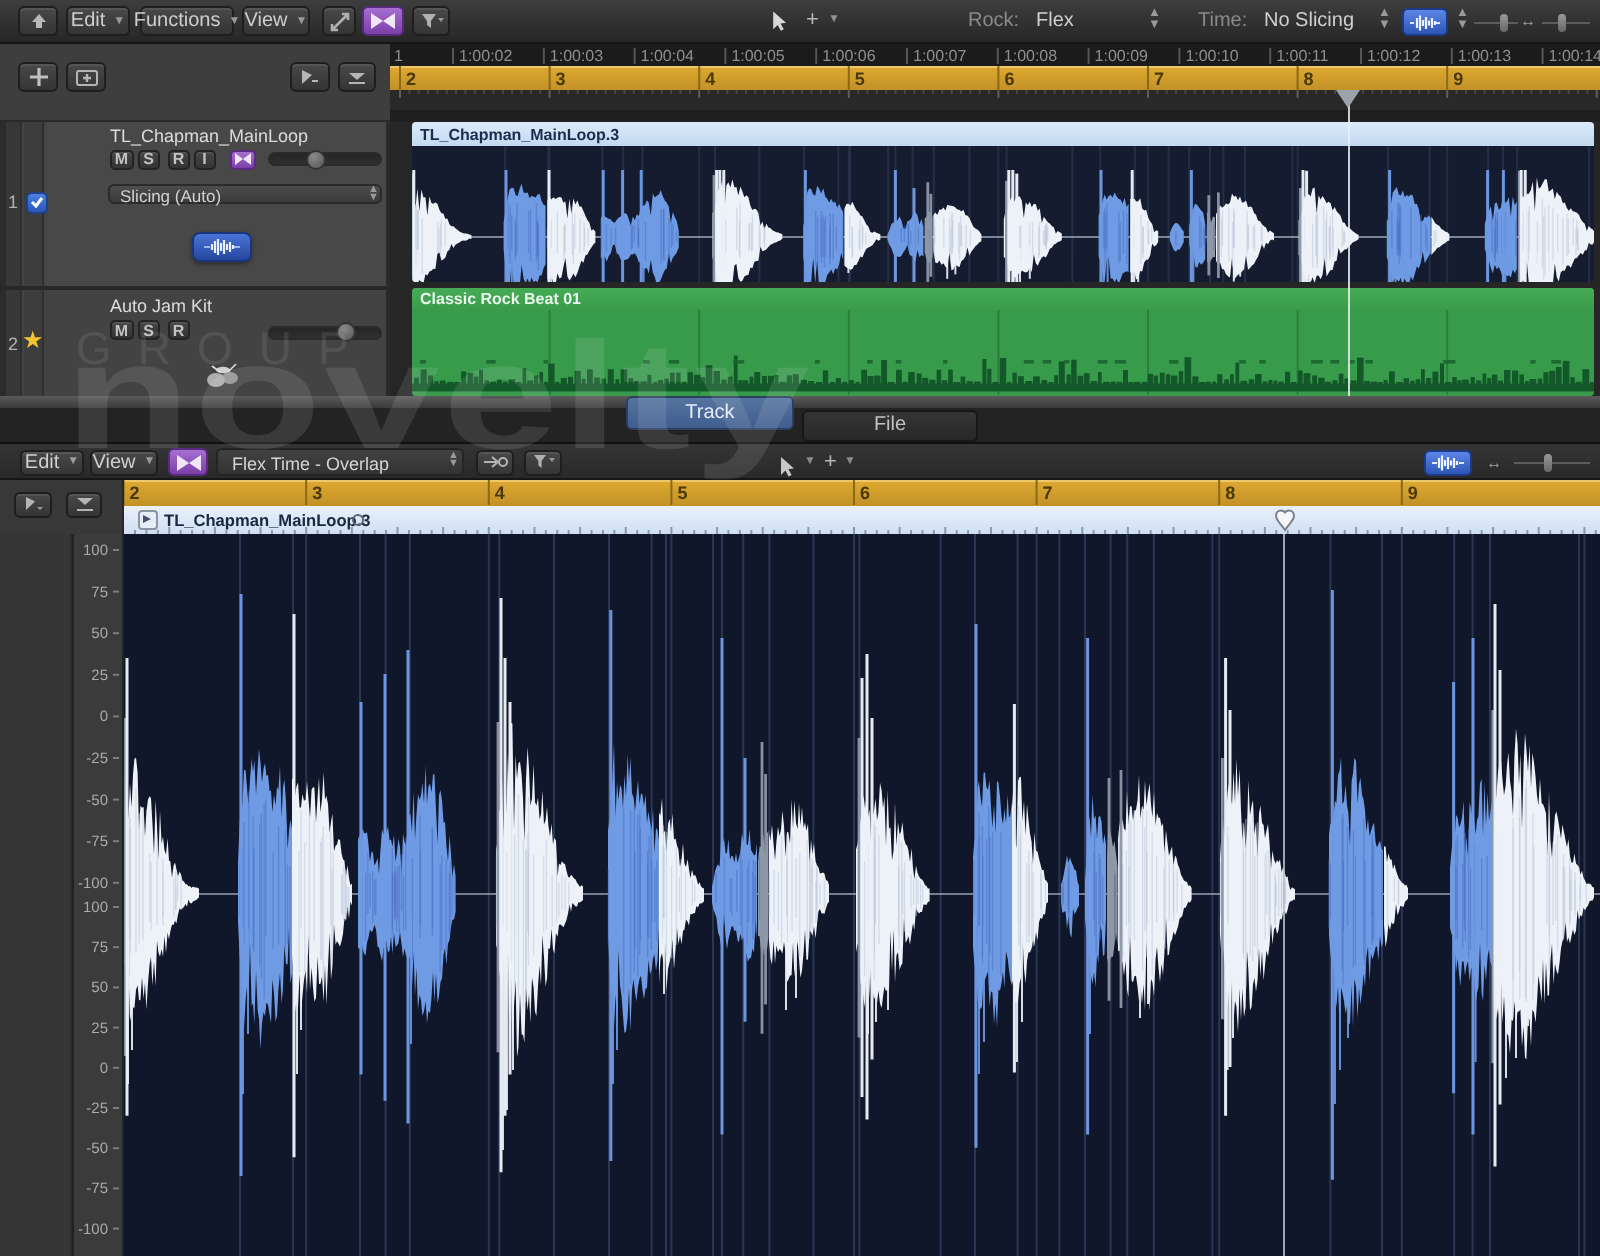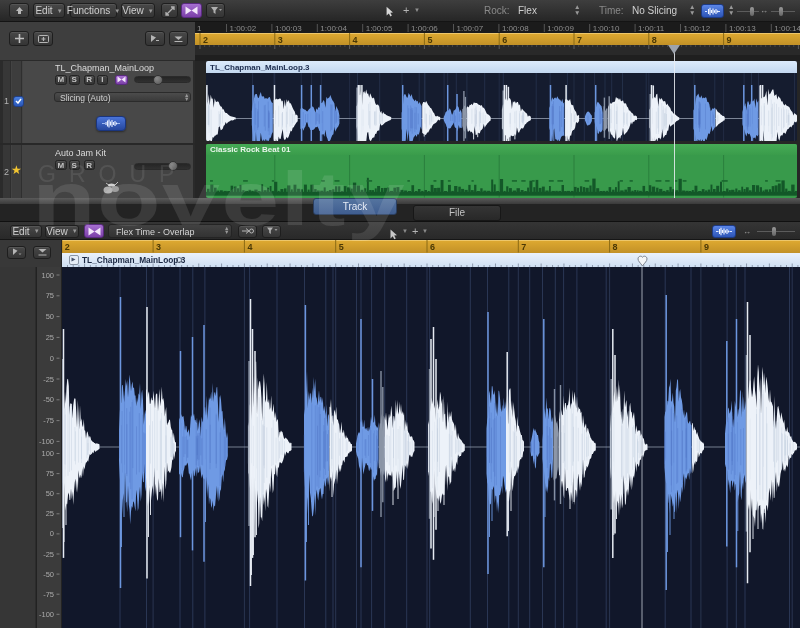--- a/index.html
+++ b/index.html
@@ -912,21 +912,21 @@
       <rect x="515.7" y="25" width="6" height="1.8" fill="#19662f" opacity="0.9"></rect>
       <rect x="559.1" y="25" width="2.7" height="1.8" fill="#19662f" opacity="0.9"></rect>
       <rect x="569.6" y="25" width="4.9" height="1.8" fill="#19662f" opacity="0.9"></rect>
     </svg>
   </div>
 <div class="ab" style="left:674px;top:45px;width:1px;height:153px;background:rgba(235,238,244,0.85)"></div>
 <div class="ab" style="left:668px;top:45px;width:0;height:0;border-left:6px solid transparent;border-right:6px solid transparent;border-top:9px solid #9da3ad"></div>
 <div class="ab" style="left:0;top:198px;width:800px;height:6px;background:linear-gradient(#5a5a5a,#3a3a3a)"></div>
 <div class="ab" style="left:0;top:204px;width:800px;height:17.5px;background:#232323;border-bottom:1px solid #101010"></div>
 <div class="ab" style="left:313px;top:198px;width:84px;height:16.5px;background:linear-gradient(#54749f,#3f5d90);border:1px solid #2b3f60;border-radius:3px;display:flex;align-items:center;justify-content:center;color:#e6ecf6;font-size:10px">Track</div>
-<div class="ab" style="left:413px;top:204.5px;width:88px;height:16.5px;background:linear-gradient(#353535,#282828);border:1px solid #171717;border-radius:3px;display:flex;align-items:center;justify-content:center;color:#c2c2c2;font-size:10px">File</div>
+<div class="ab" style="left:401px;top:204.5px;width:88px;height:16.5px;background:linear-gradient(#353535,#282828);border:1px solid #171717;border-radius:3px;display:flex;align-items:center;justify-content:center;color:#c2c2c2;font-size:10px">File</div>
 <div class="ab" style="left:0;top:221.5px;width:800px;height:18.5px;background:linear-gradient(#353535,#292929);border-bottom:1px solid #161616"></div>
 <div class="btn" style="left:10px;top:224.5px;width:32px;height:13px;font-size:10px">Edit<span class="car">▼</span></div>
 <div class="btn" style="left:45px;top:224.5px;width:34px;height:13px;font-size:10px">View<span class="car">▼</span></div>
 <div class="ab" style="left:84px;top:224px;width:20px;height:14px;background:linear-gradient(#a66fd0,#7b3fa8);border:1px solid #5a2a80;border-radius:3px;display:flex;align-items:center;justify-content:center">
     <svg width="13" height="9">
       <path d="M0.5 0.5L6.5 4.5L0.5 8.5zM12.5 0.5L6.5 4.5L12.5 8.5z" fill="#f2e6fa"></path>
     </svg>
   </div>
 <div class="ab" style="left:108px;top:224px;width:124px;height:14px;background:linear-gradient(#424242,#333);border:1px solid #242424;border-radius:3px"></div>
 <div class="lbl" style="left:116px;top:226.5px;color:#d5d5d5;font-size:9px">Flex Time - Overlap</div>

